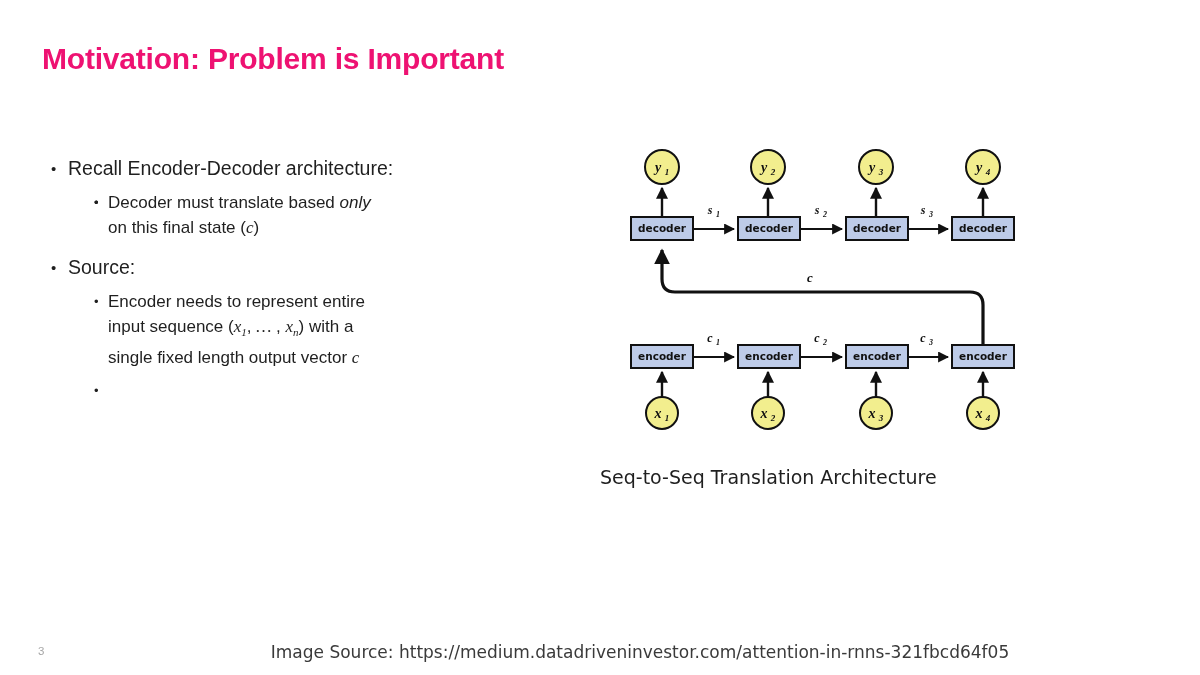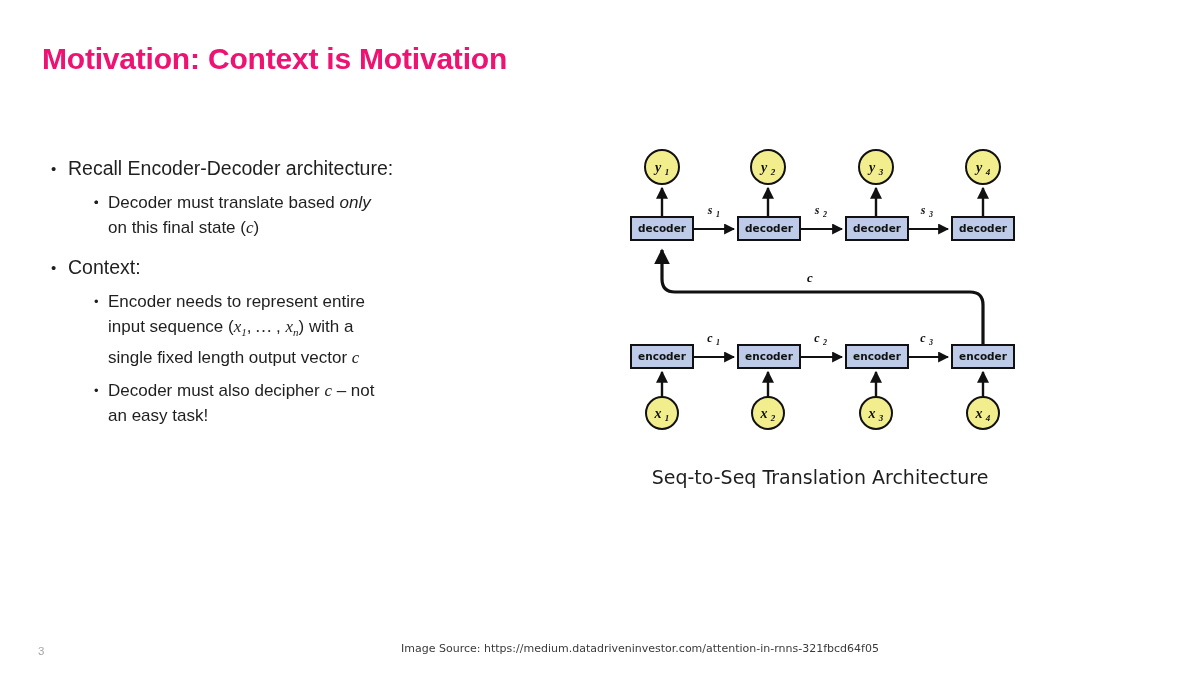--- a/index.html
+++ b/index.html
@@ -87,41 +87,41 @@
     width: 440px;
     height: 370px;
   }
   #figure svg { display: block; }
 
   #figure-caption {
     position: absolute;
     left: 600px;
     top: 466px;
     width: 440px;
-    text-align: center;
+    text-align: left;
     font-size: 19px;
     color: #1f1f1f;
     font-family: "DejaVu Sans", sans-serif;
   }
 
   
   #slide-number {
     position: absolute;
     left: 38px;
     top: 645px;
     font-size: 11.5px;
     color: #a6a6a6;
   }
   #image-source {
     position: absolute;
     left: 0;
     right: 0;
     top: 642px;
     text-align: center;
-    font-size: 11px;
+    font-size: 17px;
     color: #3a3a3a;
     font-family: "DejaVu Sans", sans-serif;
     padding-left: 80px;
   }
 
   
   .boxlabel {
     font-family: "DejaVu Sans", sans-serif;
     font-size: 10.5px;
     font-weight: bold;
@@ -159,21 +159,21 @@
     font-family: "Liberation Serif", serif;
     font-style: italic;
     font-weight: bold;
     font-size: 13px;
     fill: #111111;
   }
 </style>
 </head>
 <body>
 
-<div id="slide-title">Motivation: Context is Motivation</div>
+<div id="slide-title">Motivation: Problem is Important</div>
 
 <div id="bullet-column">
 
   <div class="bullet-l1">
     <span class="dot">•</span>
     <span>Recall Encoder-Decoder architecture:</span>
   </div>
 
   <div class="bullet-l2">
     <span class="dot">•</span>
@@ -181,31 +181,30 @@
 
   <div class="bullet-l2">
     <span class="dot">•</span>
     <span>Decoder must translate based <span class="emph">only</span><br>on this final state (<span class="mathvar">c</span>)</span>
   </div>
 
   <div class="grp-gap"></div>
 
   <div class="bullet-l1">
     <span class="dot">•</span>
-    <span>Context:</span>
+    <span>Source:</span>
   </div>
 
   <div class="bullet-l2">
     <span class="dot">•</span>
     <span>Encoder needs to represent entire<br>input sequence (<span class="mathvar">x<sub>1</sub></span>, <span class="mathvar">…</span> , <span class="mathvar">x<sub>n</sub></span>) with a<br>single fixed length output vector <span class="mathvar">c</span></span>
   </div>
 
   <div class="bullet-l2">
     <span class="dot">•</span>
-    <span>Decoder must also decipher <span class="mathvar">c</span> – not<br>an easy task!</span>
   </div>
 
 </div>
 
 <div id="figure">
   <svg width="440" height="370" viewBox="0 0 440 370" xmlns="http://www.w3.org/2000/svg">
     <defs>
       <marker id="arrow" viewBox="0 0 10 10" refX="9" refY="5" markerWidth="5" markerHeight="5" orient="auto-start-reverse">
         <path d="M 0 0 L 10 5 L 0 10 z" fill="#111111"></path>
       </marker>

